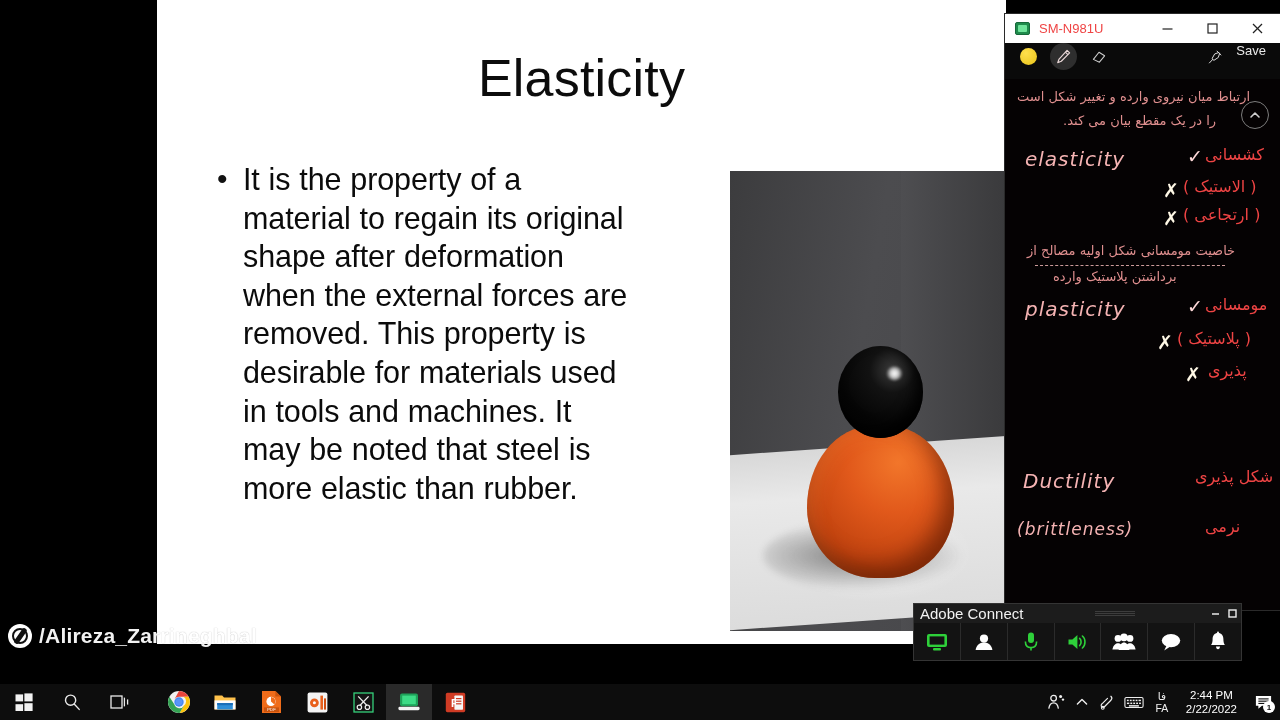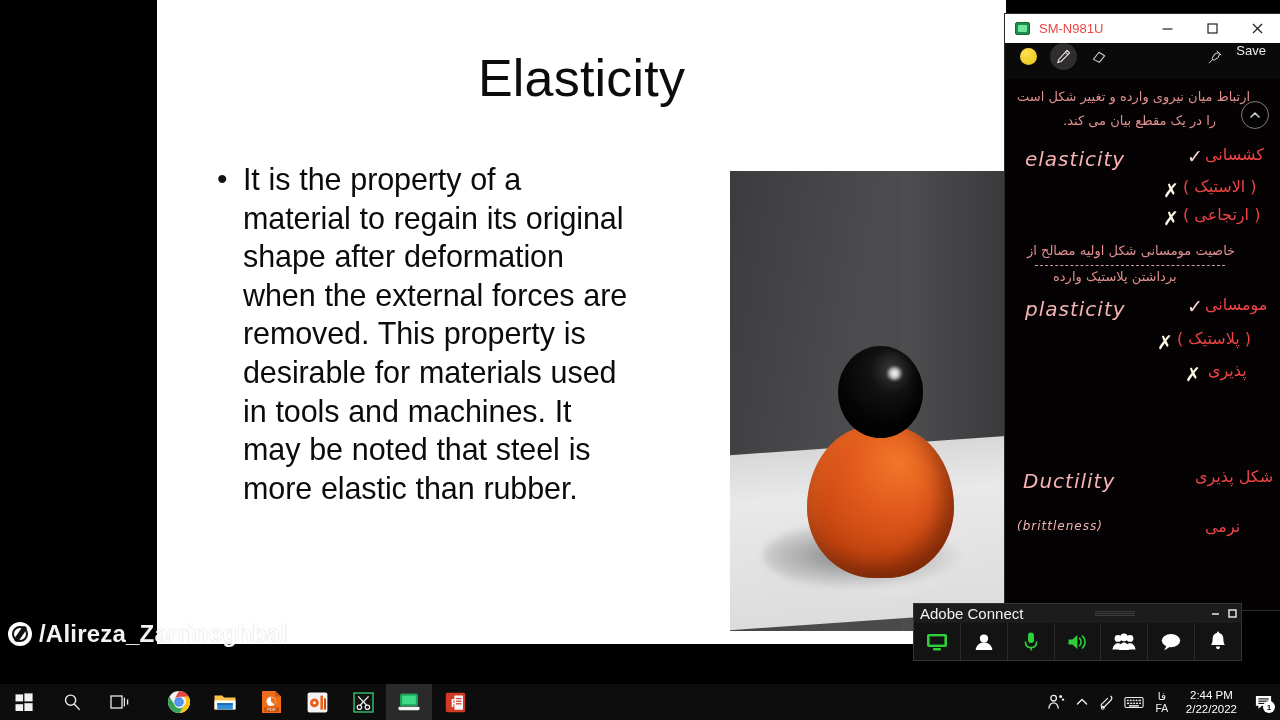--- a/index.html
+++ b/index.html
@@ -58,21 +58,21 @@
   }
   .black-ball:after{
     content:"";position:absolute;left:56%;top:22%;width:20%;height:16%;
     border-radius:50%;background:radial-gradient(circle,#ffffff 0%,rgba(255,255,255,.75) 35%,rgba(255,255,255,0) 75%);
     filter:blur(1.2px);
   }
 
   
   .watermark{
     position:absolute;left:8px;bottom:36px;display:flex;align-items:center;gap:7px;
-    font-size:24px;font-weight:700;letter-spacing:.2px;pointer-events:none;z-index:6;
+    font-size:21px;font-weight:700;letter-spacing:.2px;pointer-events:none;z-index:6;
   }
   .wm-icon{
     width:24px;height:24px;border-radius:50%;flex:0 0 auto;
     background:#fff;position:relative;
   }
   .wm-icon:before{
     content:"";position:absolute;left:4px;top:4px;width:16px;height:16px;border-radius:50%;
     border:2px solid #111;box-sizing:border-box;
   }
   .wm-icon:after{
@@ -255,21 +255,21 @@
 
       <div class="ink ink-x" style="left:152px;top:252px;">✗</div>
       <div class="ink ink-fa" style="left:172px;top:250px;">( پلاستیک )</div>
 
       <div class="ink ink-x" style="left:180px;top:284px;">✗</div>
       <div class="ink ink-fa" style="left:203px;top:282px;">پذیری</div>
 
       <div class="ink ink-en" style="left:18px;top:390px;">Ductility</div>
       <div class="ink ink-fa" style="left:190px;top:388px;">شکل پذیری</div>
 
-      <div class="ink ink-en" style="left:12px;top:440px;font-size:12px;">(brittleness)</div>
+      <div class="ink ink-en" style="left:12px;top:440px;font-size:17px;">(brittleness)</div>
       <div class="ink ink-fa" style="left:200px;top:438px;">نرمی</div>
     </div>
   </div>
 
   <div class="ac-win">
     <div class="ac-title">
       <div class="ac-title-text">Adobe Connect</div>
       <div class="ac-grip">
           <span></span>
         </div>

